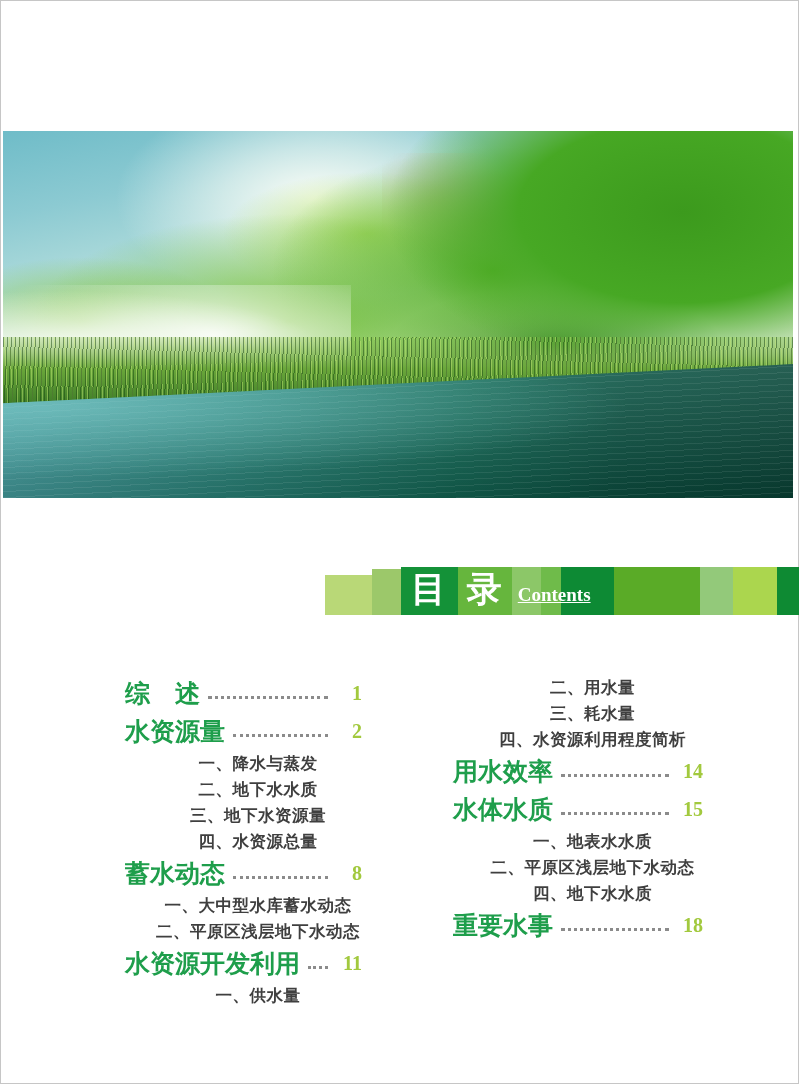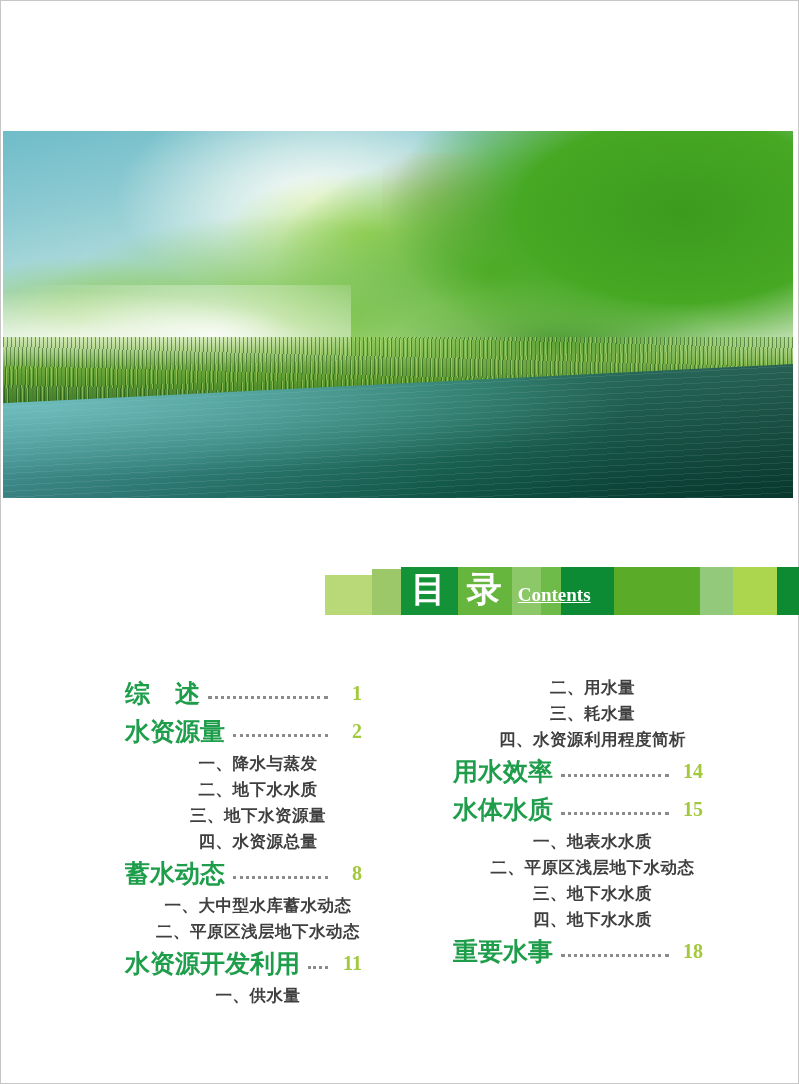--- a/index.html
+++ b/index.html
@@ -223,21 +223,20 @@
       <span class="leader"></span>
       <span class="pagenum">14</span>
     </div>
     <div class="toc-row chapter">
       <span class="h-label">水体水质</span>
       <span class="leader"></span>
       <span class="pagenum">15</span>
     </div>
     <div class="toc-row section">一、地表水水质</div>
     <div class="toc-row section">二、平原区浅层地下水动态</div>
-    <div class="toc-row section">三、地下水水质</div>
     <div class="toc-row section">四、地下水水质</div>
     <div class="toc-row chapter">
       <span class="h-label">重要水事</span>
       <span class="leader"></span>
       <span class="pagenum">18</span>
     </div>
   </div>
 
 </div>
 

